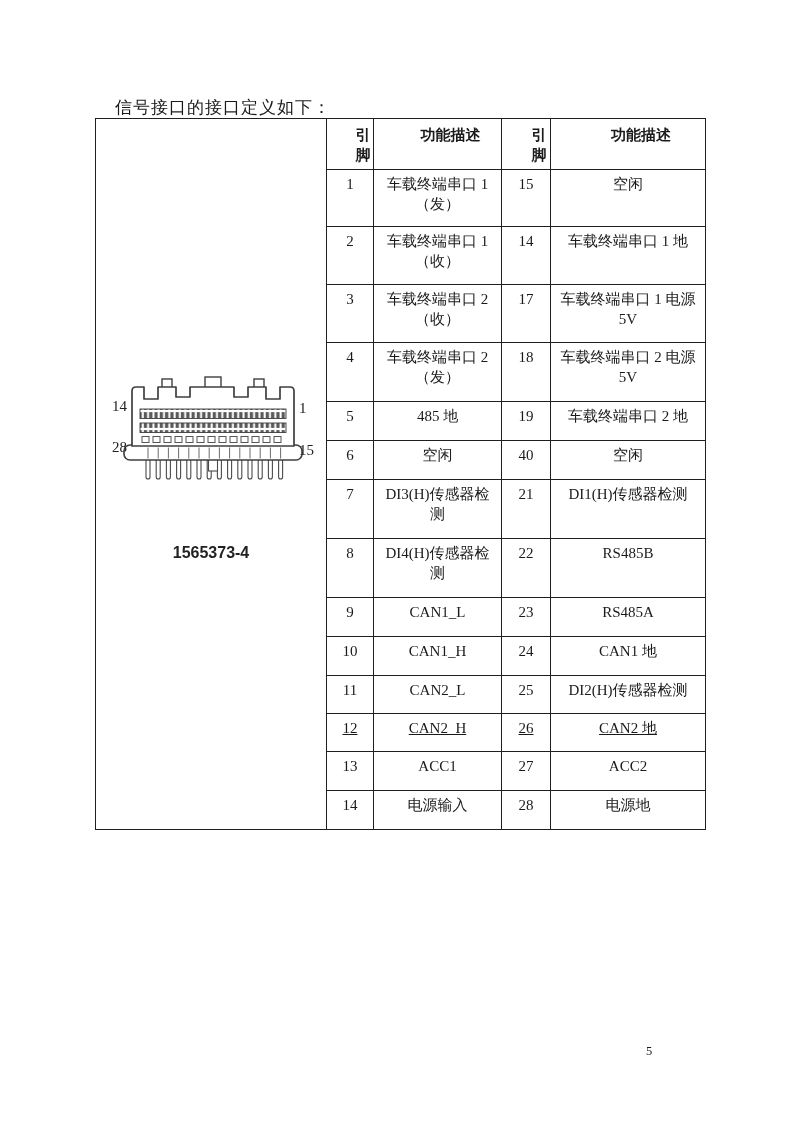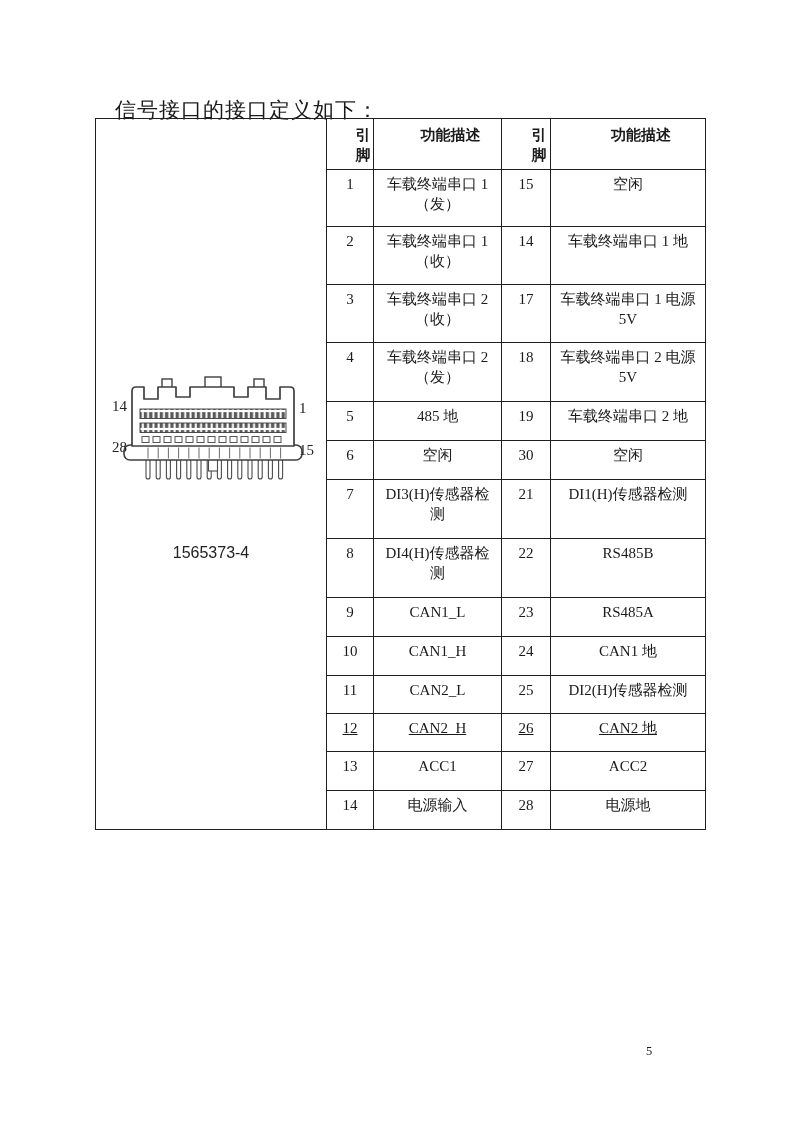--- a/index.html
+++ b/index.html
@@ -1,27 +1,27 @@
 <!DOCTYPE html>
 <html><head>
 <meta charset="utf-8">
 <style>
   html,body{margin:0;padding:0;background:#ffffff;}
   .page{position:relative;width:800px;height:1130px;background:#ffffff;overflow:hidden;
         font-family:"Liberation Serif","DejaVu Serif",serif;color:#1a1a1a;}
-  .page-title{position:absolute;left:115px;top:96px;font-size:21px;letter-spacing:1px;white-space:nowrap;}
+  .page-title{position:absolute;left:115px;top:96px;font-size:17px;letter-spacing:1px;white-space:nowrap;}
   .main-table{position:absolute;left:95px;top:118px;border-collapse:collapse;table-layout:fixed;width:610px;}
   .main-table td,.main-table th{border:1px solid #1f1f1f;vertical-align:top;text-align:center;
         padding:4px 2px 0 2px;font-size:15px;line-height:20px;white-space:pre-line;font-weight:normal;}
   .main-table th{font-weight:bold;padding-top:6px;padding-left:28px;}
   .connector-cell{padding:0 !important;}
   .connector-wrap{position:relative;width:100%;height:670px;}
   .connector-svg{position:absolute;left:10px;top:236px;}
   .connector-label{position:absolute;left:0;top:404px;width:100%;text-align:center;
-        font-family:"Liberation Sans","DejaVu Sans",sans-serif;font-weight:normal;font-size:16px;color:#222;}
+        font-family:"Liberation Sans","DejaVu Sans",sans-serif;font-weight:bold;font-size:16px;color:#222;}
   .pin-num-label{font-family:"Liberation Serif","DejaVu Serif",serif;font-size:15px;fill:#222;}
   .page-number{position:absolute;left:646px;top:1044px;font-size:12.5px;}
 </style>
 </head>
 <body>
 
 <div class="page">
 
   <div class="page-title">信号接口的接口定义如下：</div>
 
@@ -150,21 +150,21 @@
     </tr>
     <tr style="height:37px;">
       <td>5</td>
       <td>485 地</td>
       <td>19</td>
       <td>车载终端串口 2 地</td>
     </tr>
     <tr style="height:37px;">
       <td>6</td>
       <td>空闲</td>
-      <td>30</td>
+      <td>40</td>
       <td>空闲</td>
     </tr>
     <tr style="height:56px;">
       <td>7</td>
       <td>DI3(H)传感器检
 测</td>
       <td>21</td>
       <td>DI1(H)传感器检测</td>
     </tr>
     <tr style="height:56px;">

